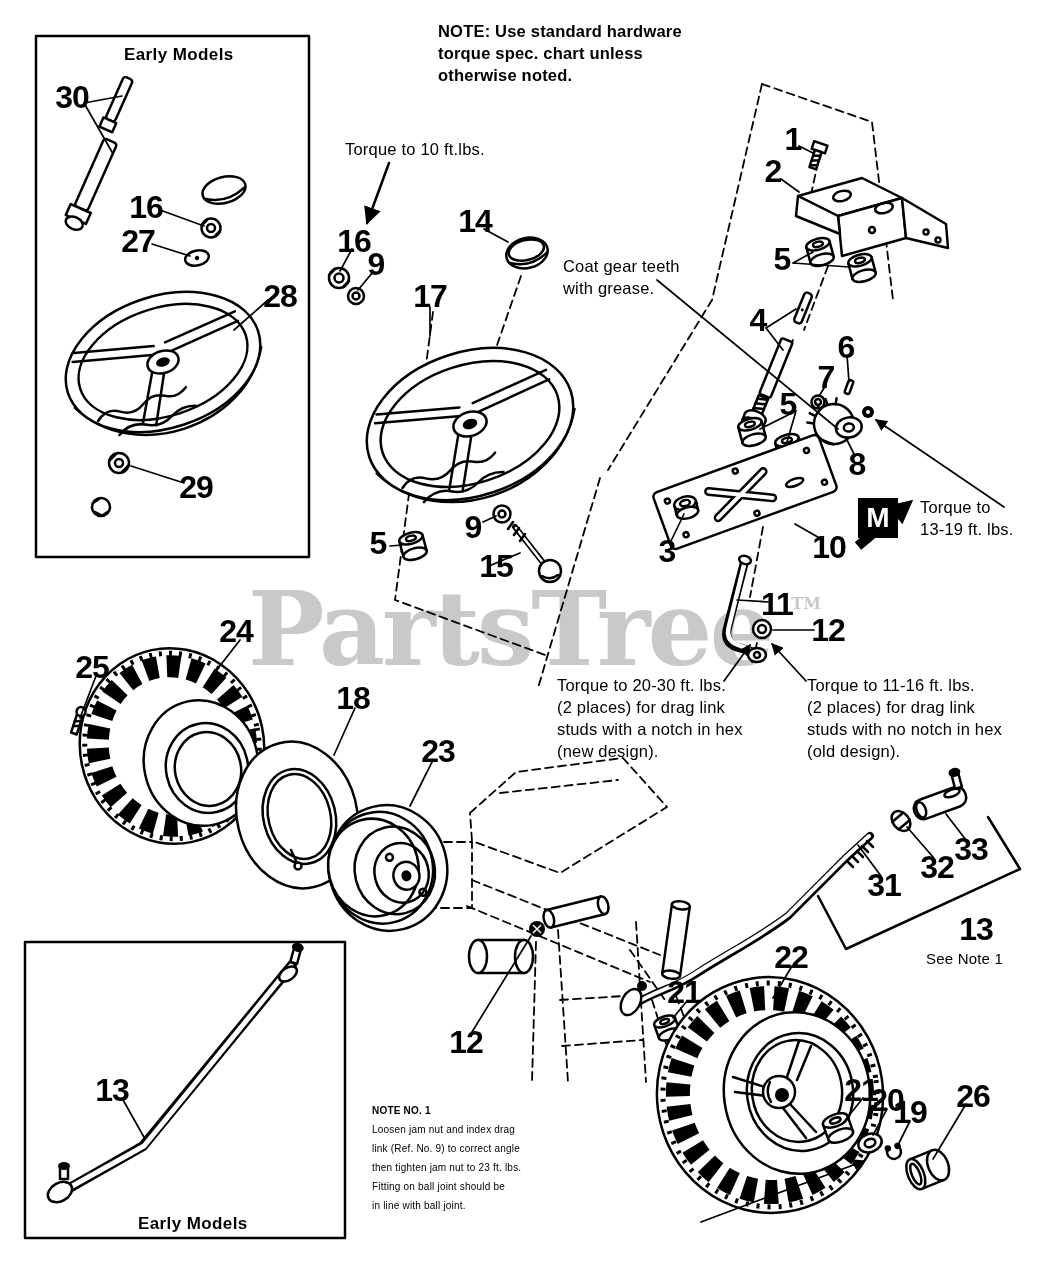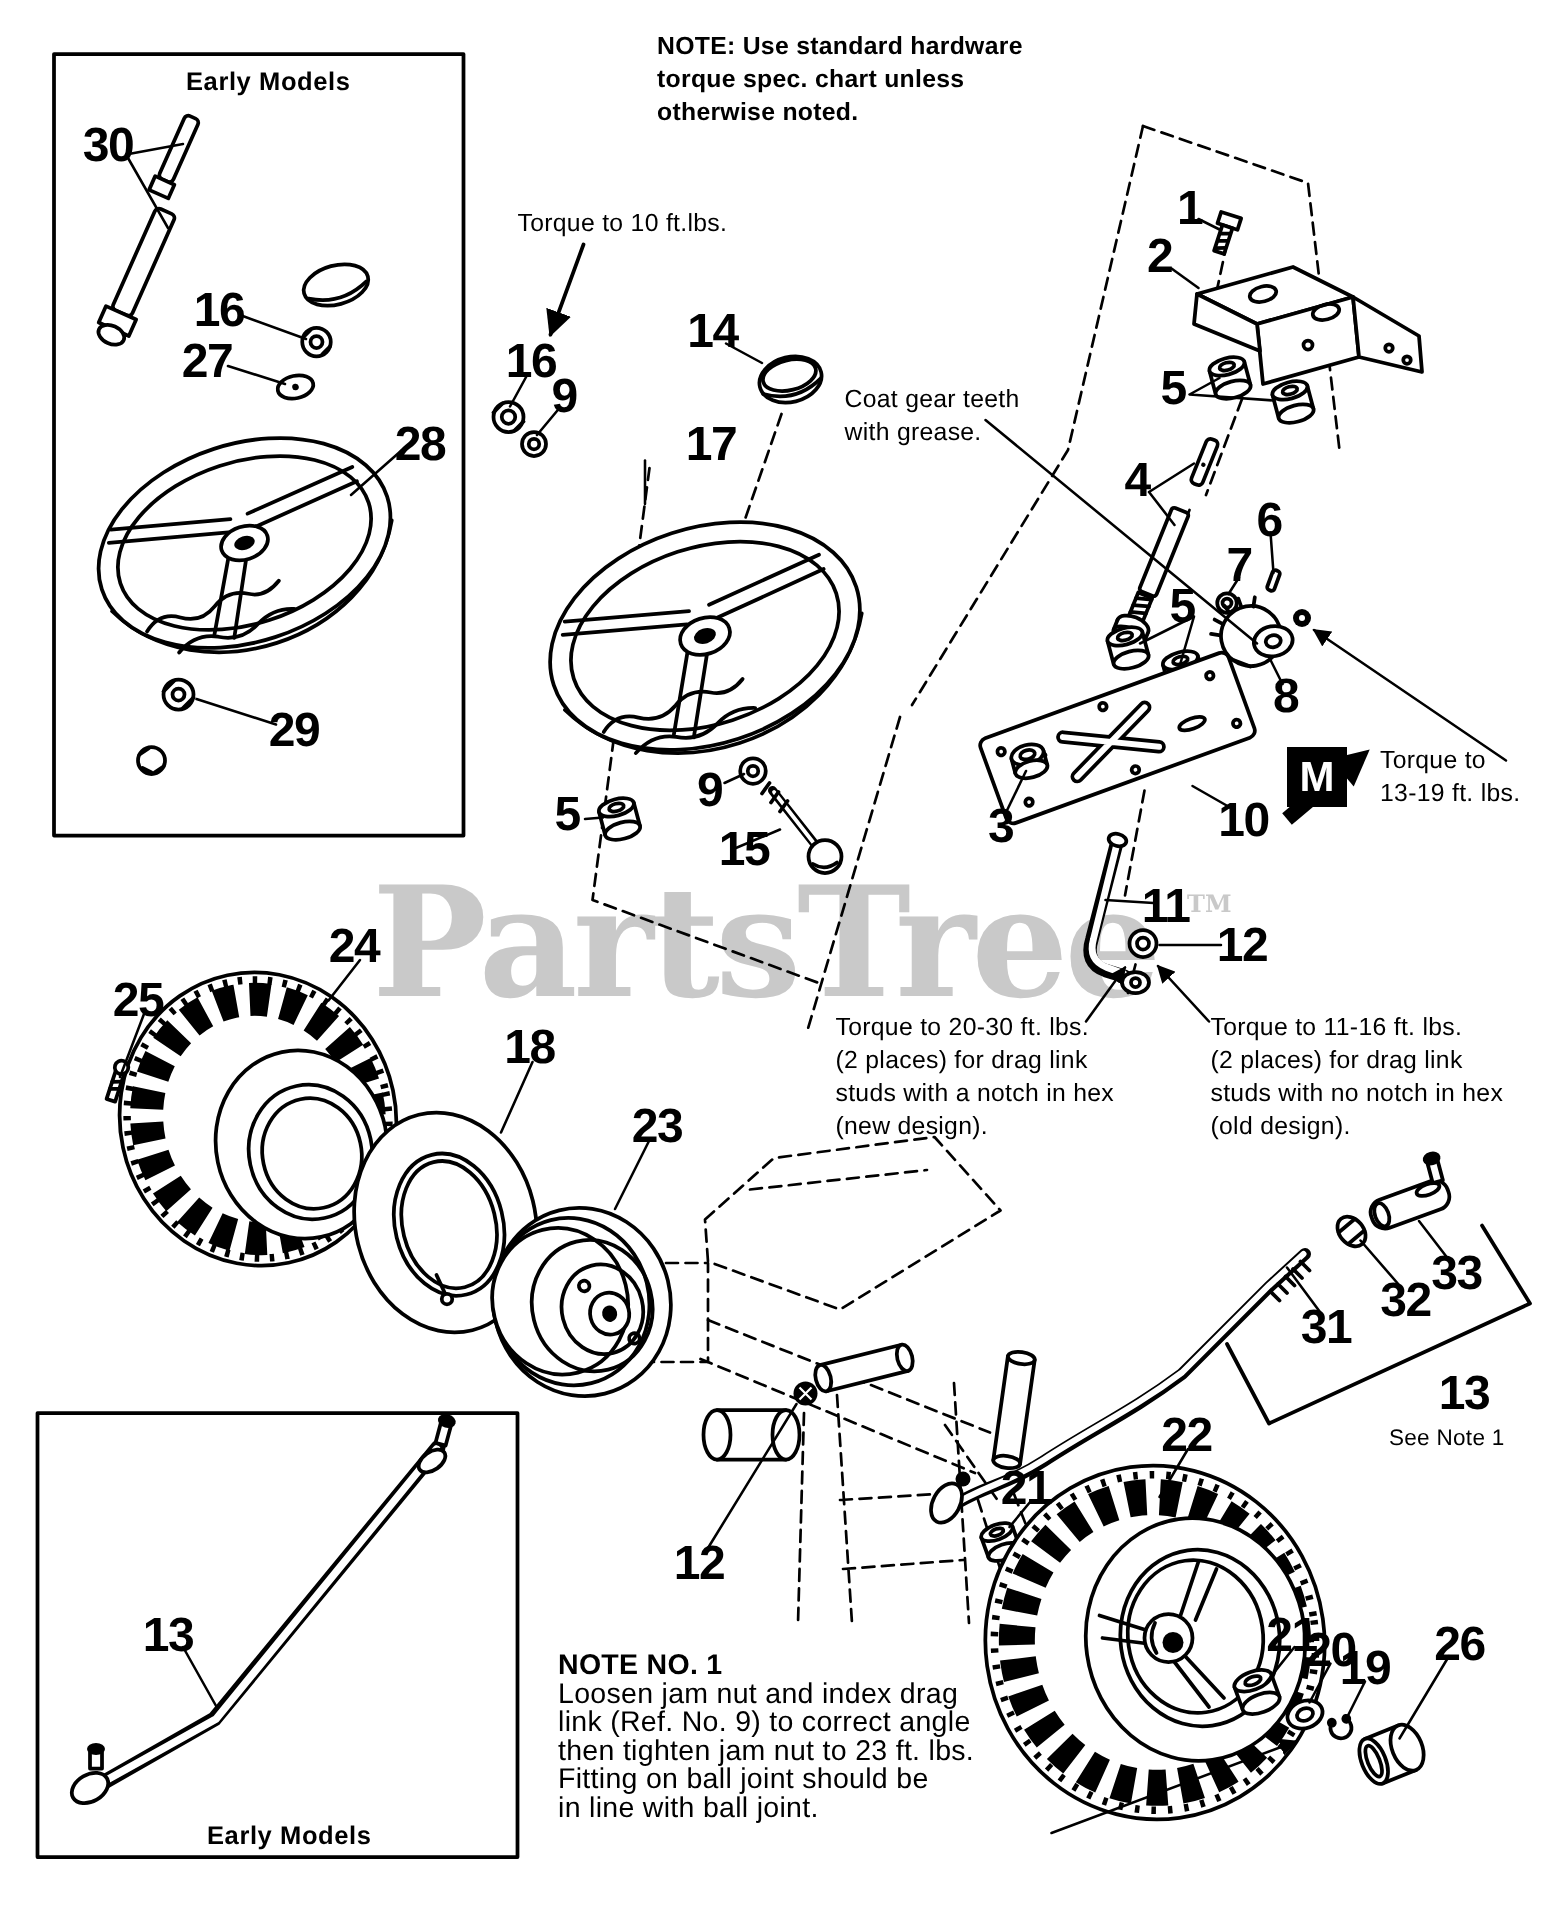--- a/index.html
+++ b/index.html
@@ -6,21 +6,21 @@
   #canvas{position:relative;width:1040px;height:1280px;background:#ffffff;overflow:hidden;
           font-family:"Liberation Sans",sans-serif;color:#000;}
   .watermark{position:absolute;left:248px;top:578px;font-family:"DejaVu Serif",serif;
              font-weight:700;font-size:102px;line-height:1;letter-spacing:-3px;
              color:#c9c9c9;white-space:nowrap;}
   .watermark sup{font-size:16px;letter-spacing:0;vertical-align:56px;margin-left:20px;}
   svg.art{position:absolute;left:0;top:0;}
   .tb{position:absolute;font-size:16.5px;line-height:22px;font-weight:500;
       letter-spacing:.2px;white-space:nowrap;}
   .tb span{display:block;}
-  .tb.small{font-size:19px;line-height:19px;}
+  .tb.small{font-size:10px;line-height:19px;}
   .tb.small .hd{font-weight:700;}
   .box-title{position:absolute;font-weight:700;font-size:17px;letter-spacing:.4px;white-space:nowrap;}
   #callouts{position:absolute;left:0;top:0;width:100%;height:100%;}
   .callout{position:absolute;transform:translate(-50%,-50%);font-weight:700;
            font-size:32px;letter-spacing:-1px;}
   .mbadge{position:absolute;left:858px;top:498px;width:40px;height:40px;background:#000;
           color:#fff;font-weight:700;font-size:28px;display:flex;align-items:center;
           justify-content:center;}
 </style>
 </head>
@@ -521,21 +521,21 @@
     </div>
 
   <div id="callouts">
       <span class="callout" style="left: 72px; top: 97px;">30</span>
       <span class="callout" style="left: 146px; top: 207px;">16</span>
       <span class="callout" style="left: 138px; top: 241px;">27</span>
       <span class="callout" style="left: 280px; top: 296px;">28</span>
       <span class="callout" style="left: 196px; top: 487px;">29</span>
       <span class="callout" style="left: 354px; top: 241px;">16</span>
       <span class="callout" style="left: 376px; top: 264px;">9</span>
-      <span class="callout" style="left: 430px; top: 296px; margin-left: 44px;">17</span>
+      <span class="callout" style="left: 430px; top: 296px;">17</span>
       <span class="callout" style="left: 475px; top: 221px; text-align: right;">14</span>
       <span class="callout" style="left: 793px; top: 139px;">1</span>
       <span class="callout" style="left: 773px; top: 171px;">2</span>
       <span class="callout" style="left: 782px; top: 259px;">5</span>
       <span class="callout" style="left: 758px; top: 320px;">4</span>
       <span class="callout" style="left: 846px; top: 347px;">6</span>
       <span class="callout" style="left: 826px; top: 377px;">7</span>
       <span class="callout" style="left: 788px; top: 404px;">5</span>
       <span class="callout" style="left: 857px; top: 464px;">8</span>
       <span class="callout" style="left: 667px; top: 551px;">3</span>

